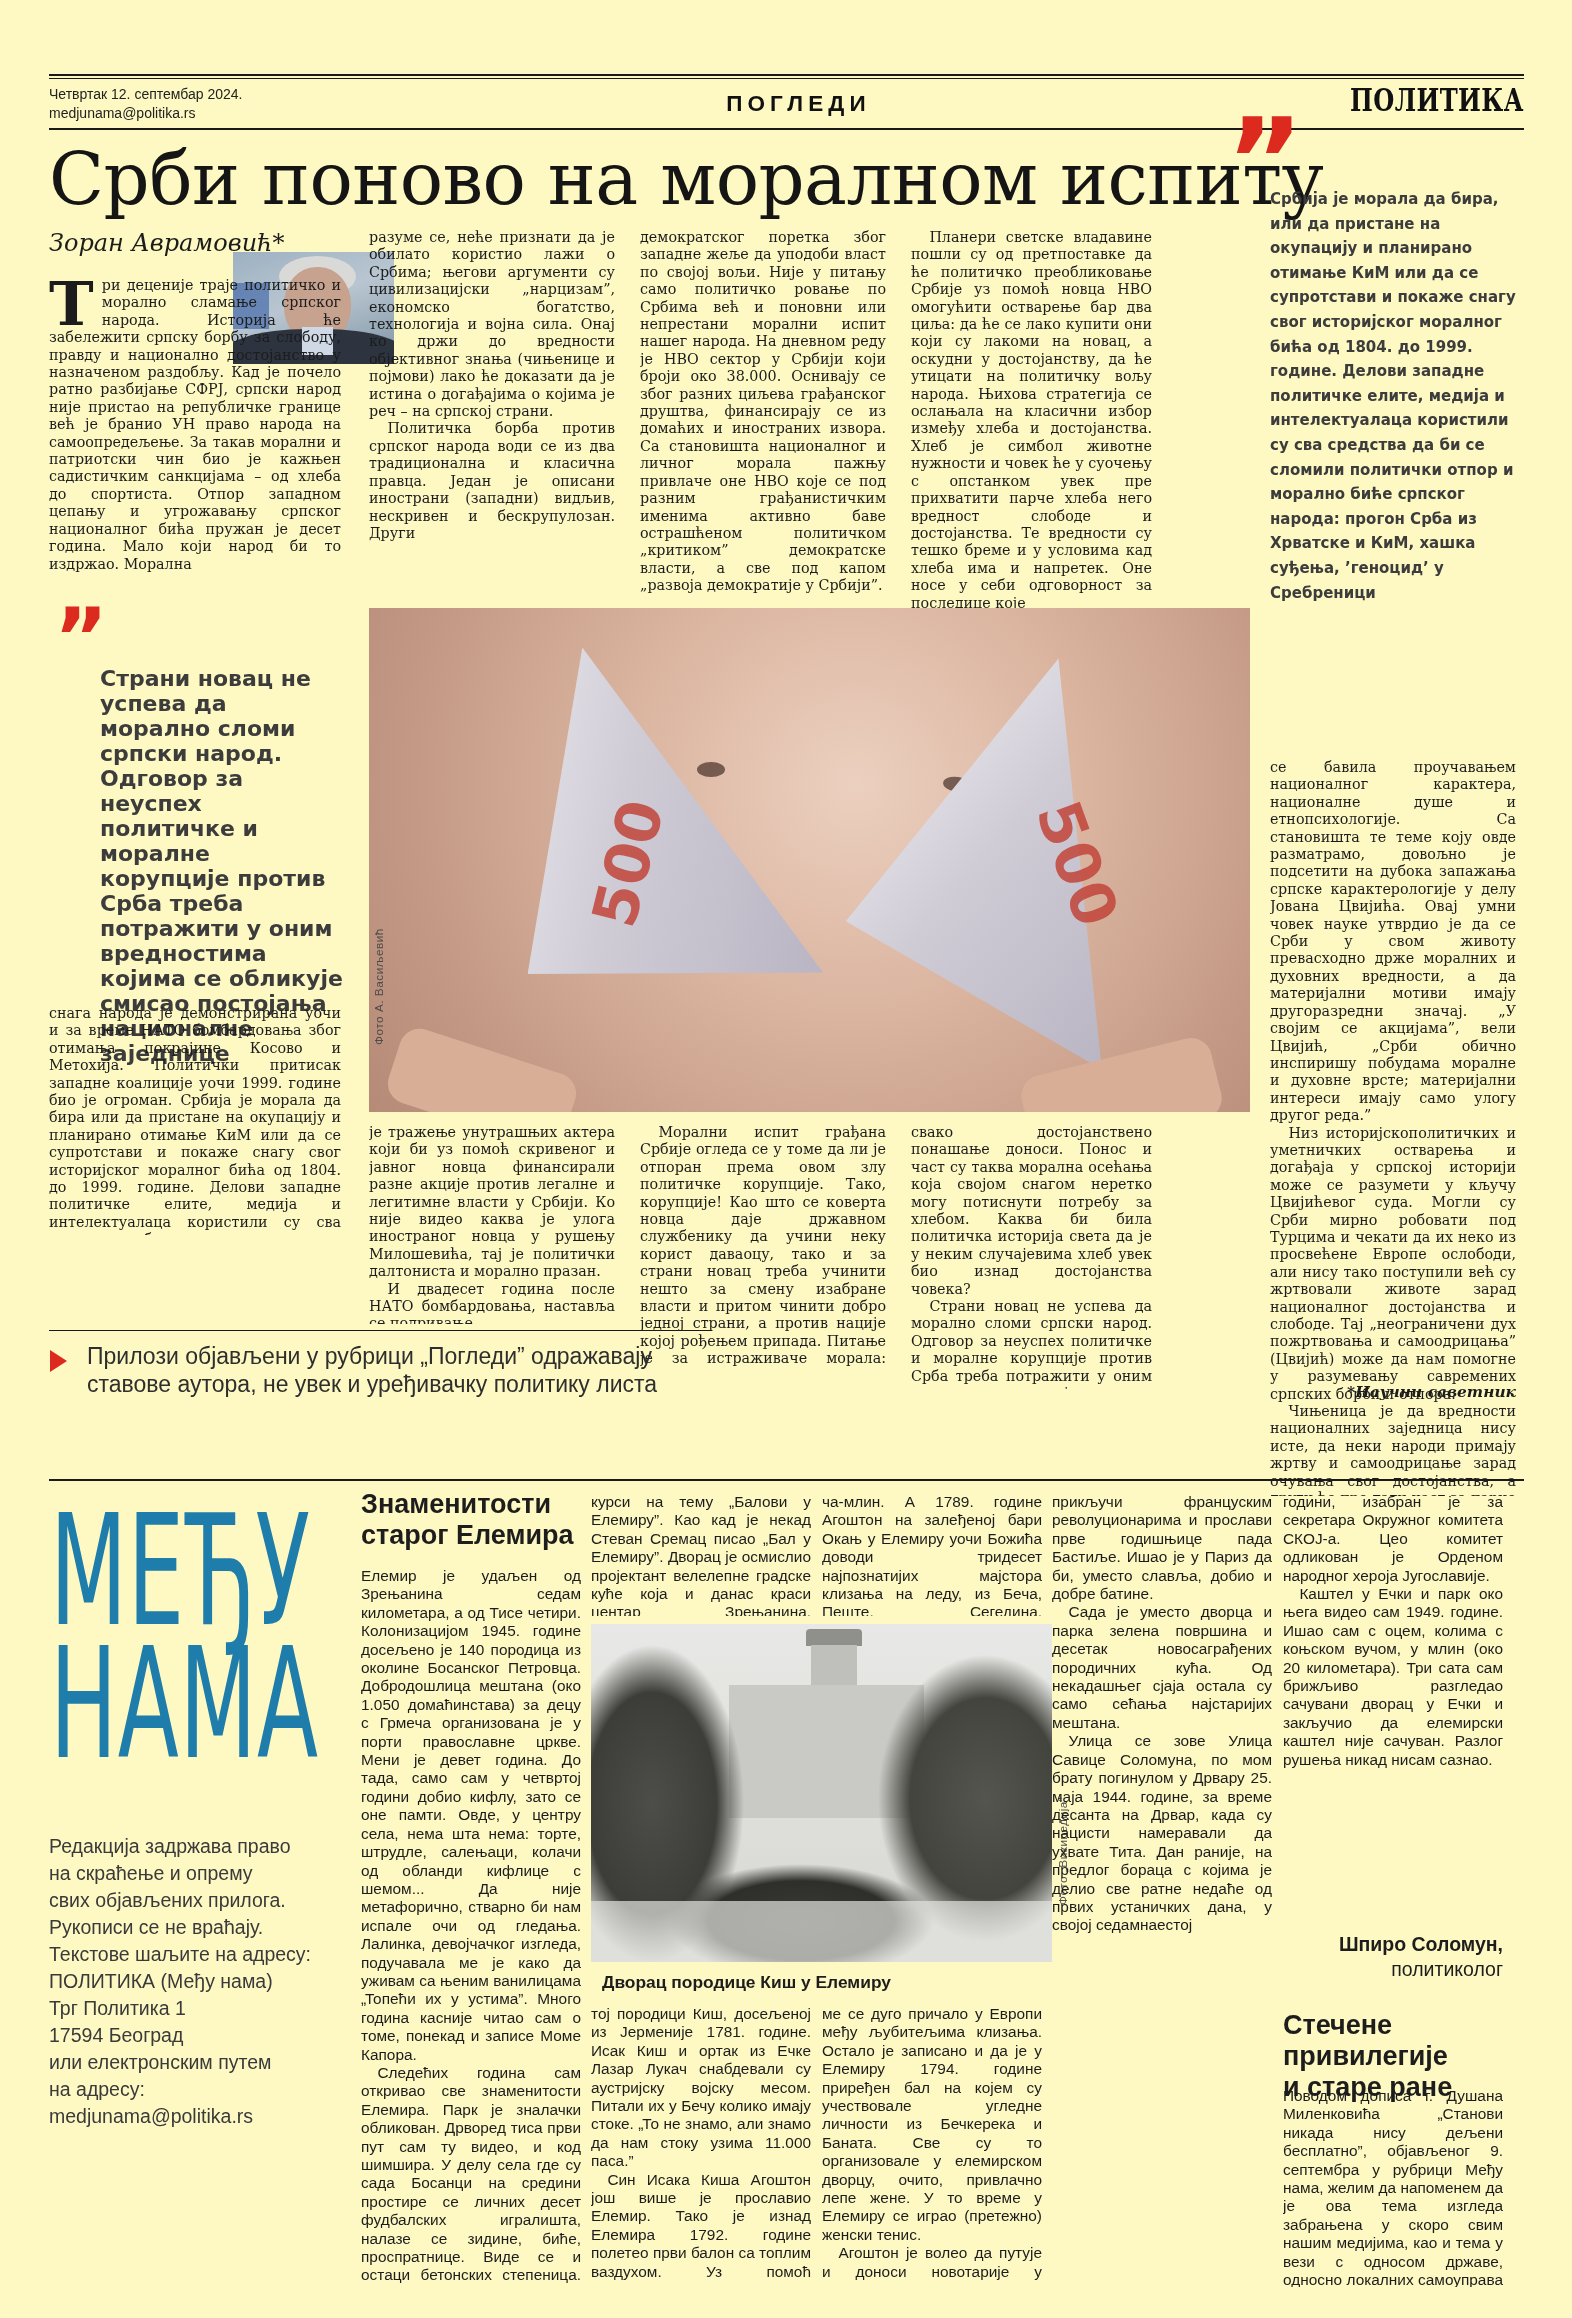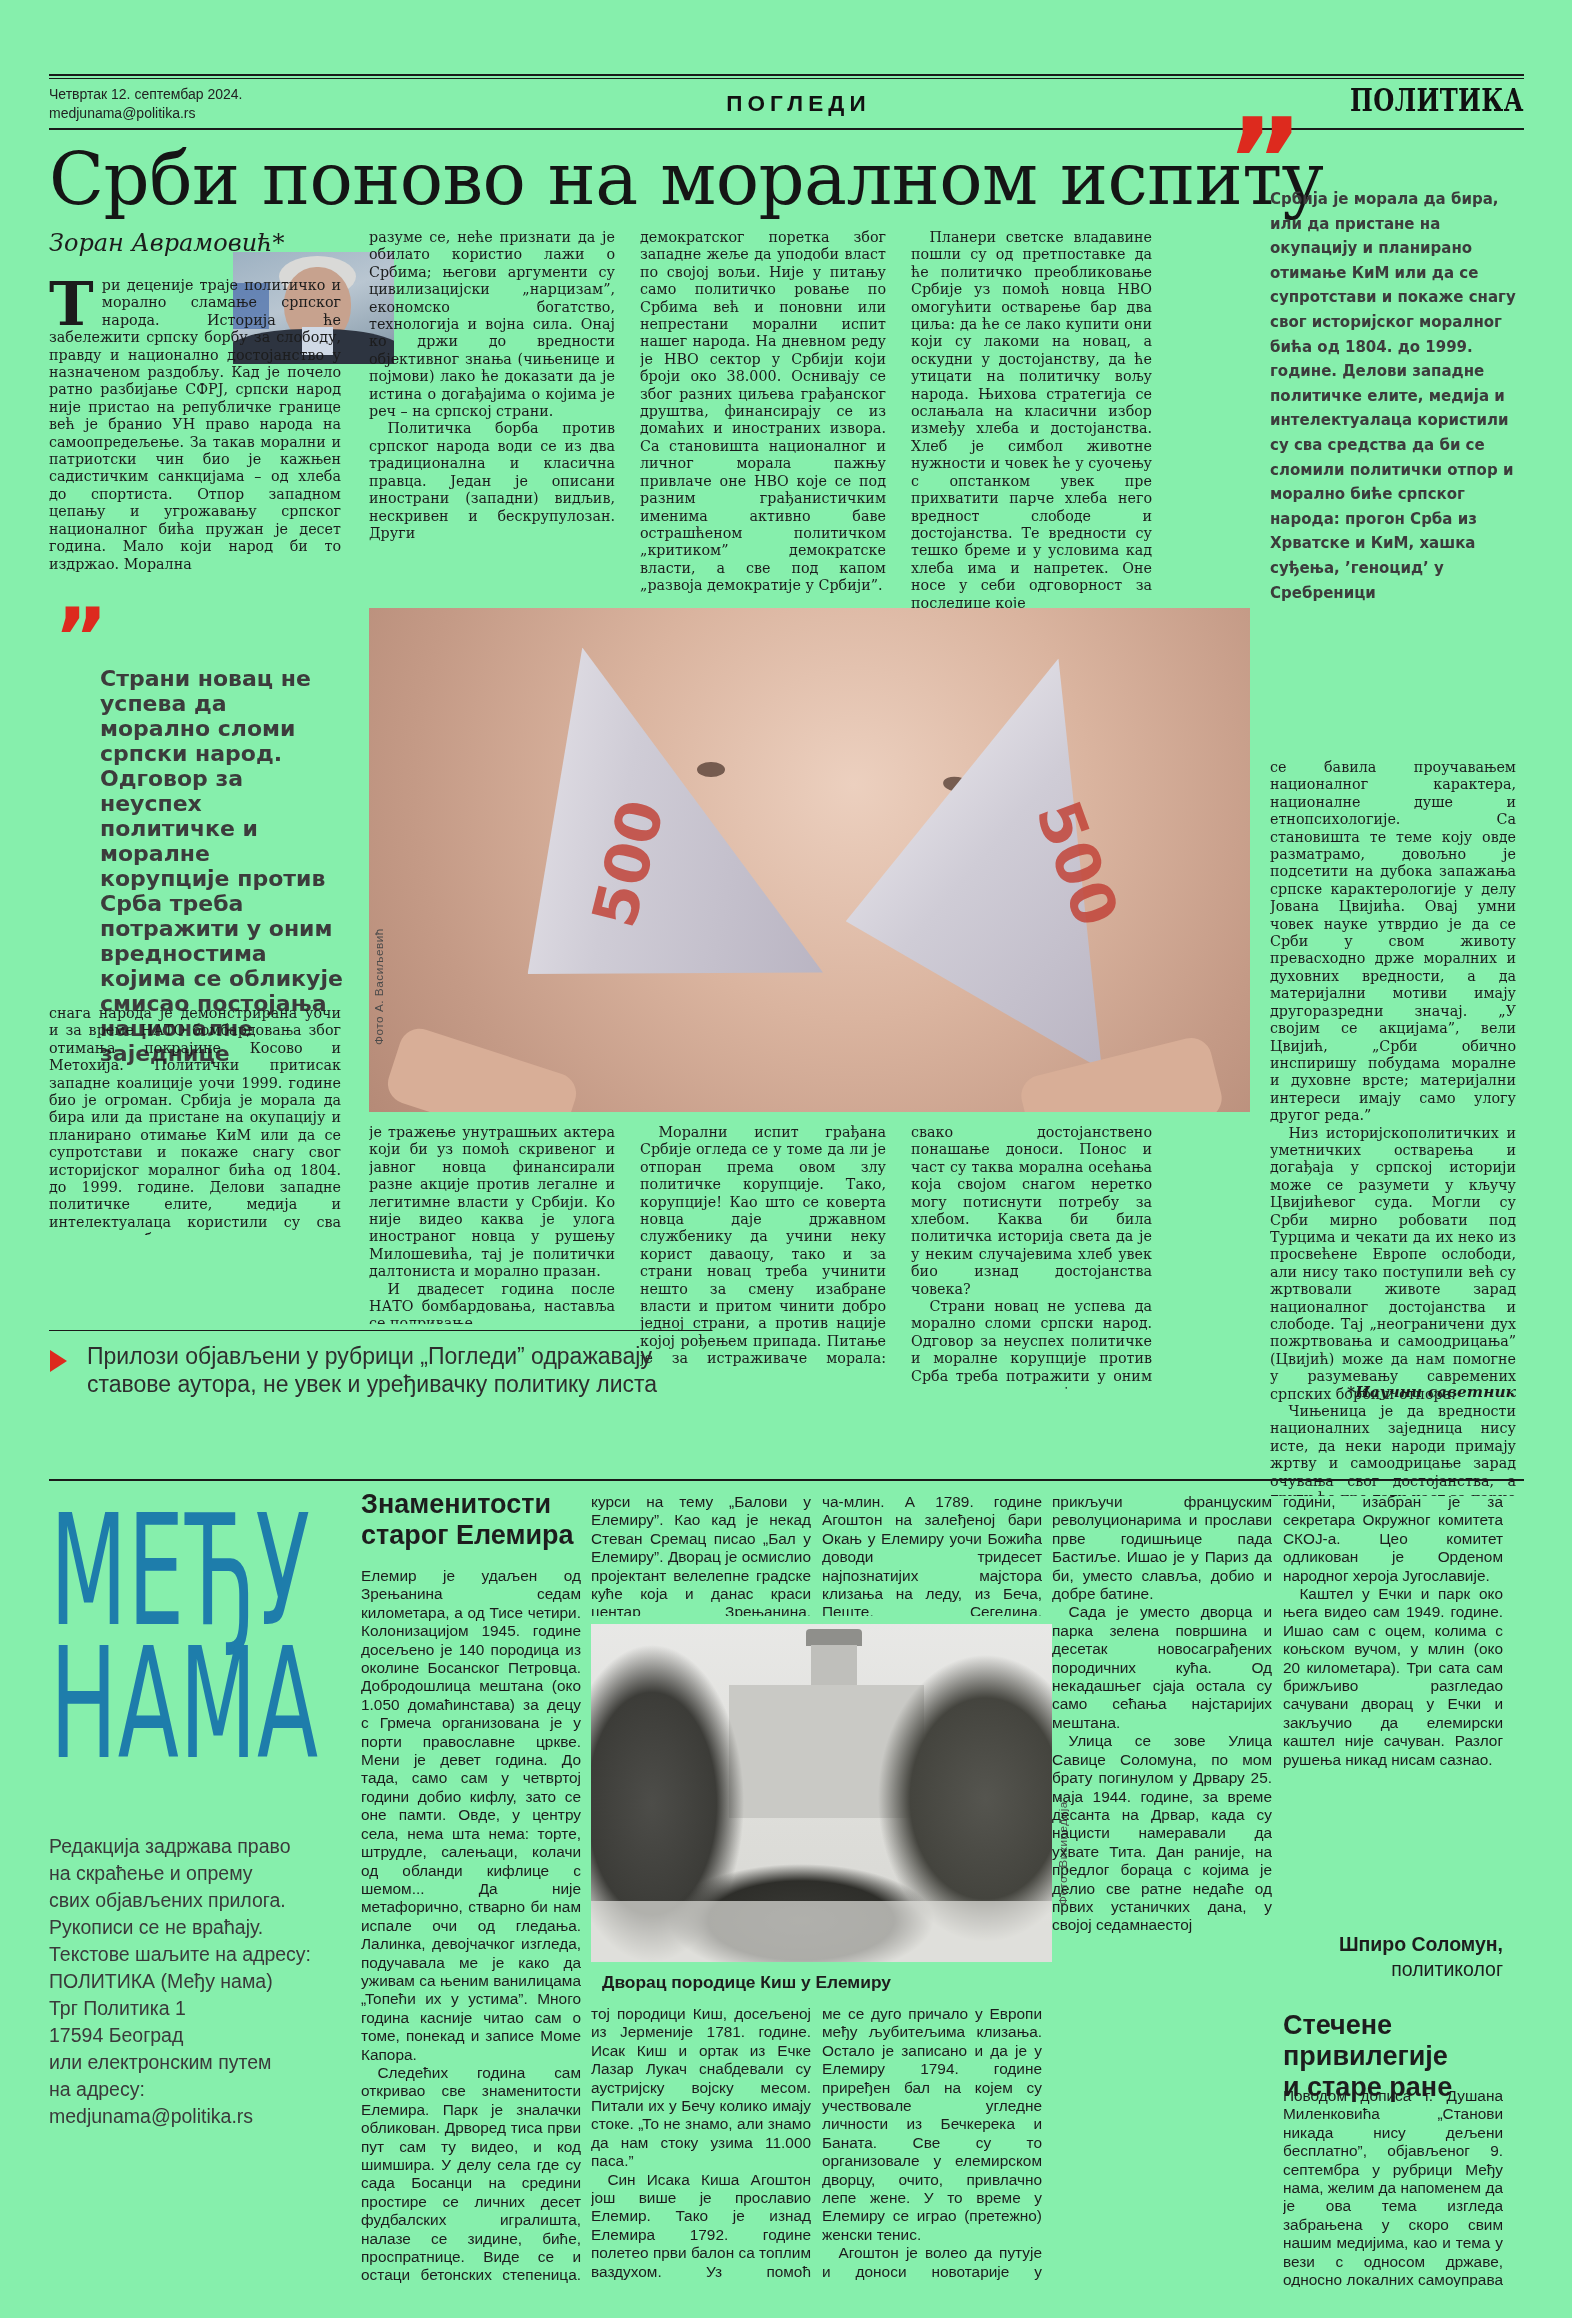--- a/index.html
+++ b/index.html
@@ -1,16 +1,16 @@
 <!DOCTYPE html>
 <html style="font-size:8.2px"><head>
 <meta charset="utf-8">
 <style>
   html,body{margin:0;padding:0;background:#888;}
-  #page{position:relative;width:1573px;height:2319px;background:#86efac;overflow:hidden;
+  #page{position:relative;width:1573px;height:2319px;background:#fef9c3;overflow:hidden;
         font-family:"DejaVu Serif",serif;color:#1c1c1c;}
   .abs{position:absolute;}
   .rule{position:absolute;background:#1a1a1a;}
   
   .dateline{font-family:"Liberation Sans",sans-serif;font-size:14px;line-height:19px;color:#222;}
   .kicker{font-family:"Liberation Sans",sans-serif;font-weight:bold;font-size:22.5px;letter-spacing:5.1px;color:#111;}
   .masthead{font-family:"DejaVu Serif",serif;font-weight:bold;font-size:31px;letter-spacing:0.5px;
             transform:scaleX(.78);transform-origin:right top;color:#111;}
   
   .headline{font-family:"DejaVu Serif",serif;font-size:72px;font-weight:400;letter-spacing:-0.5px;color:#151515;white-space:nowrap;}

